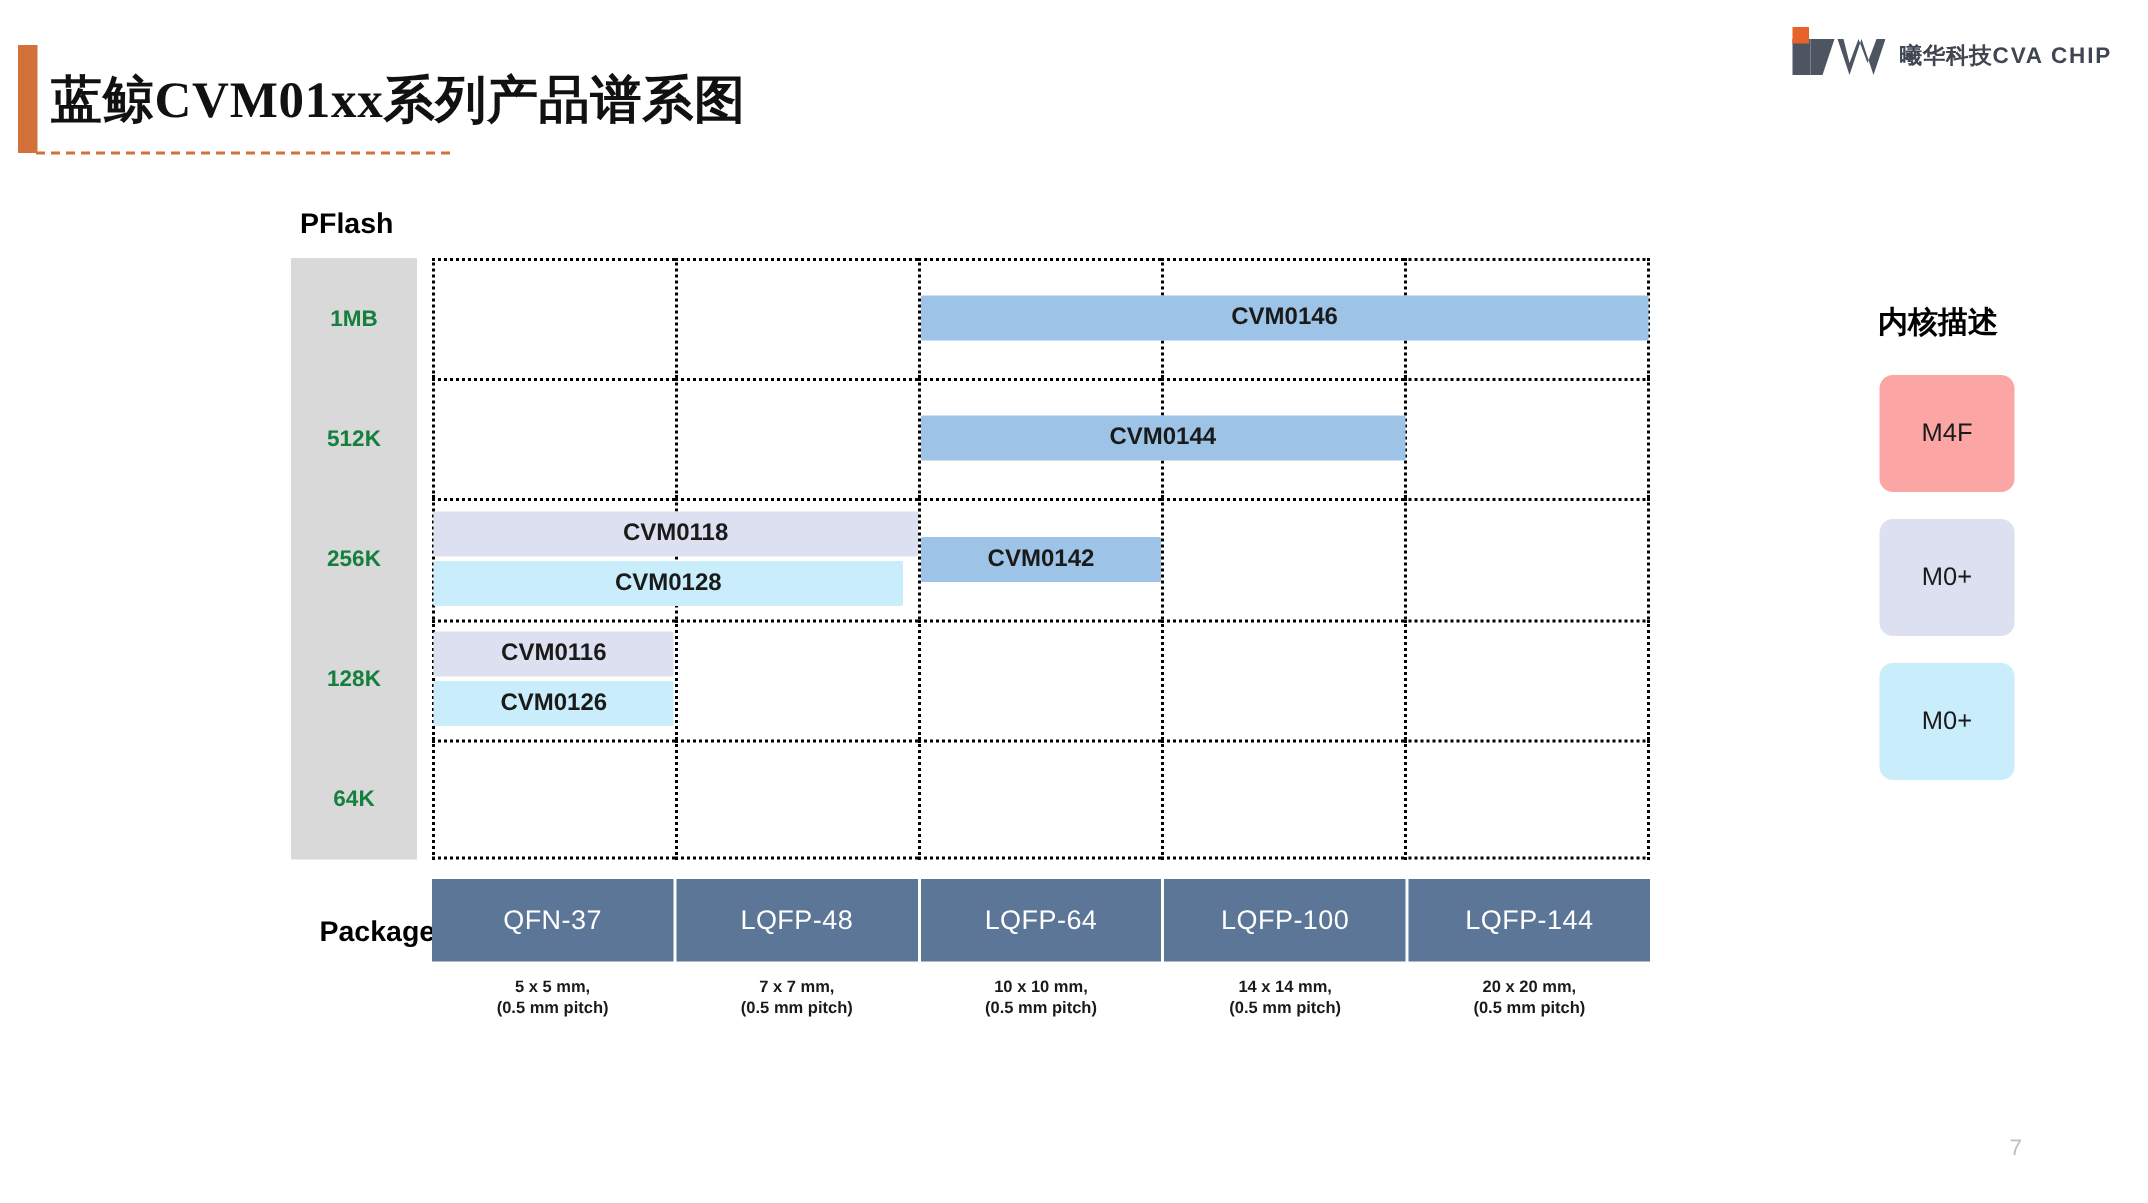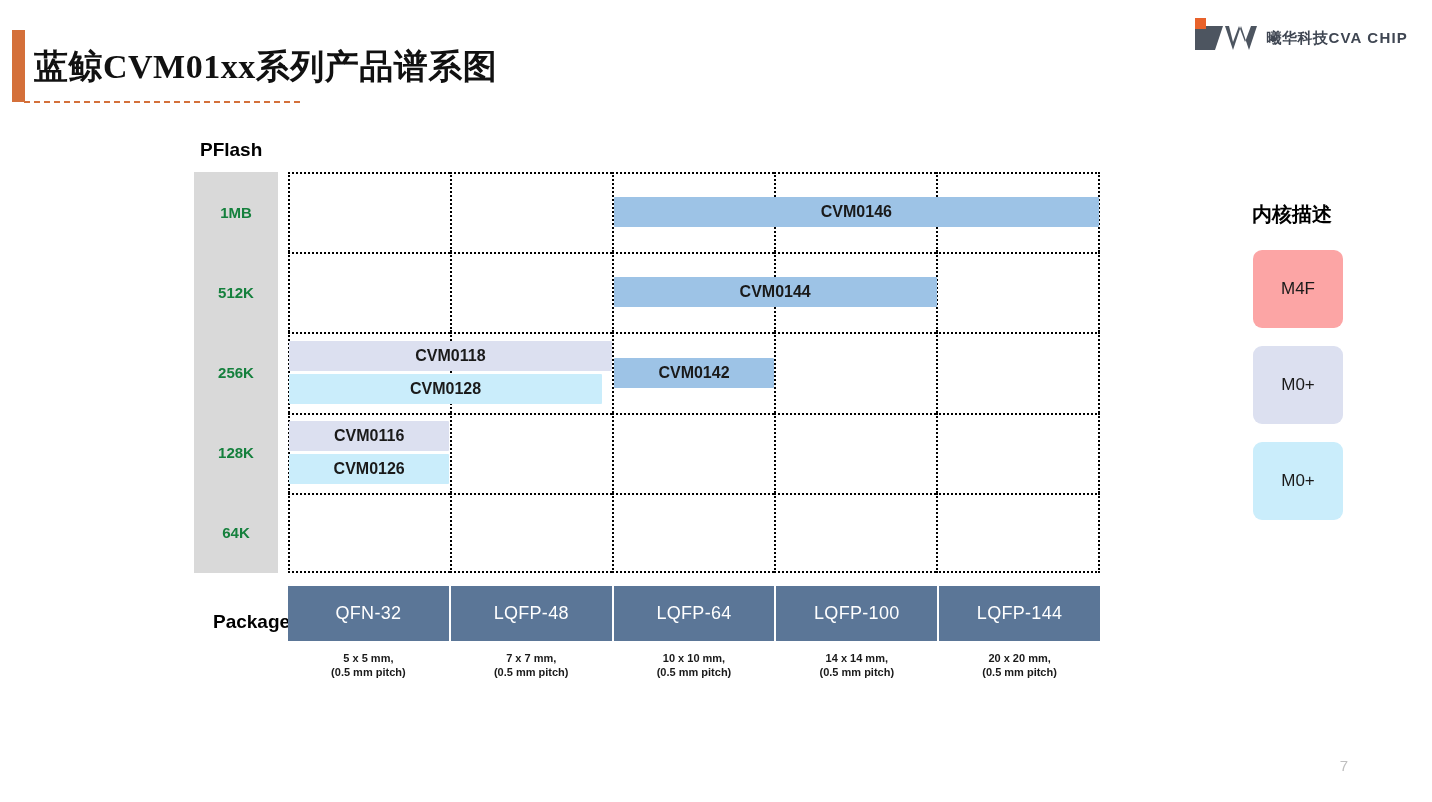--- a/index.html
+++ b/index.html
@@ -305,21 +305,21 @@
     <div class="product-bar" style="left: 325.8px; width: 322.8px; top: 105.3px; background: rgb(157, 195, 230);">CVM0144</div>
     <div class="product-bar" style="left: 1px; width: 322.8px; top: 168.5px; background: rgb(220, 224, 240);">CVM0118</div>
     <div class="product-bar" style="left: 1px; width: 313px; top: 201.5px; background: rgb(202, 237, 251);">CVM0128</div>
     <div class="product-bar" style="left: 325.8px; width: 160.4px; top: 185.5px; background: rgb(157, 195, 230);">CVM0142</div>
     <div class="product-bar" style="left: 1px; width: 160.4px; top: 248.7px; background: rgb(220, 224, 240);">CVM0116</div>
     <div class="product-bar" style="left: 1px; width: 160.4px; top: 281.7px; background: rgb(202, 237, 251);">CVM0126</div>
   </div>
 
 <div id="package-axis-label">Package</div>
 <div id="package-header-row">
-    <div class="package-cell">QFN-32</div>
+    <div class="package-cell">QFN-37</div>
     <div class="package-cell">LQFP-48</div>
     <div class="package-cell">LQFP-64</div>
     <div class="package-cell">LQFP-100</div>
     <div class="package-cell">LQFP-144</div>
   </div>
 <div id="package-dims-row">
     <div class="package-dim">
       <div>5 x 5 mm,</div>
       <div>(0.5 mm pitch)</div>
     </div>

